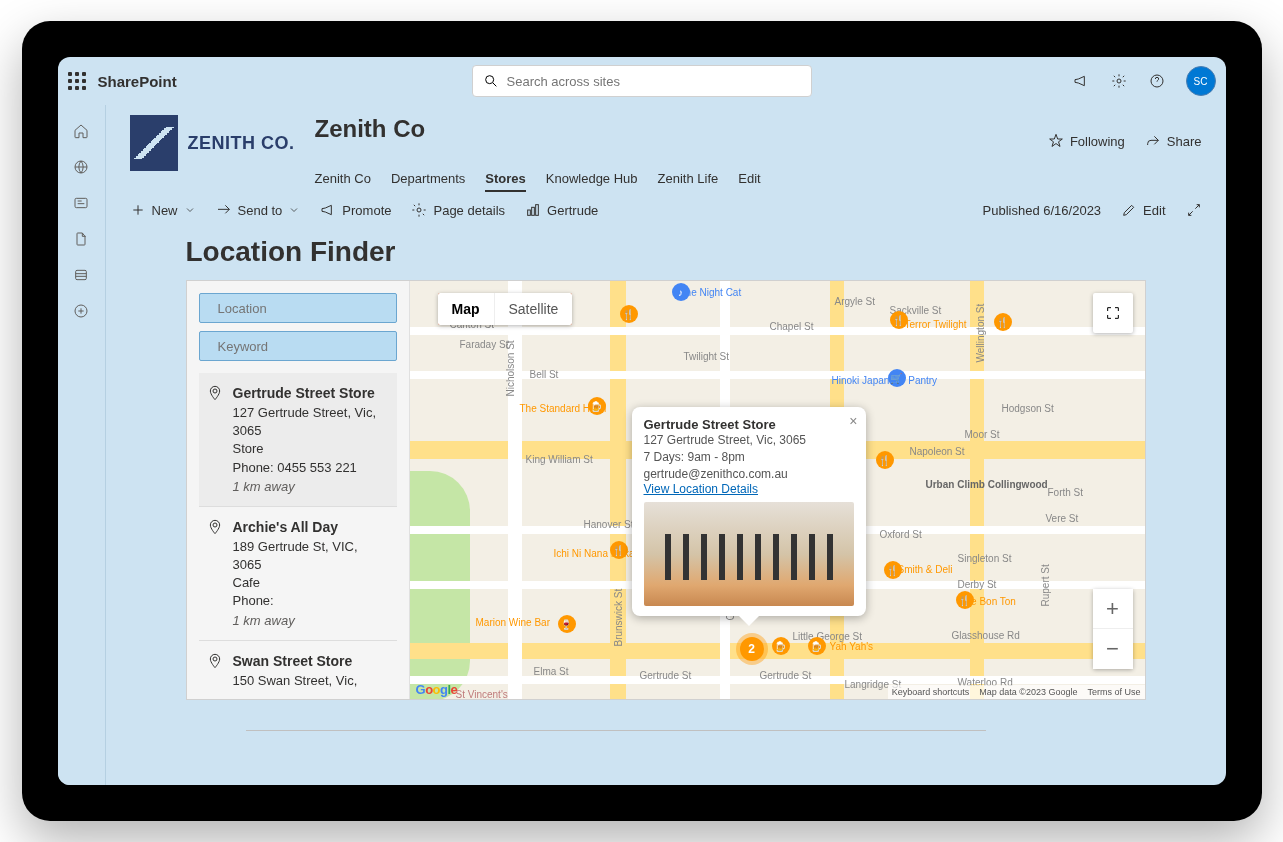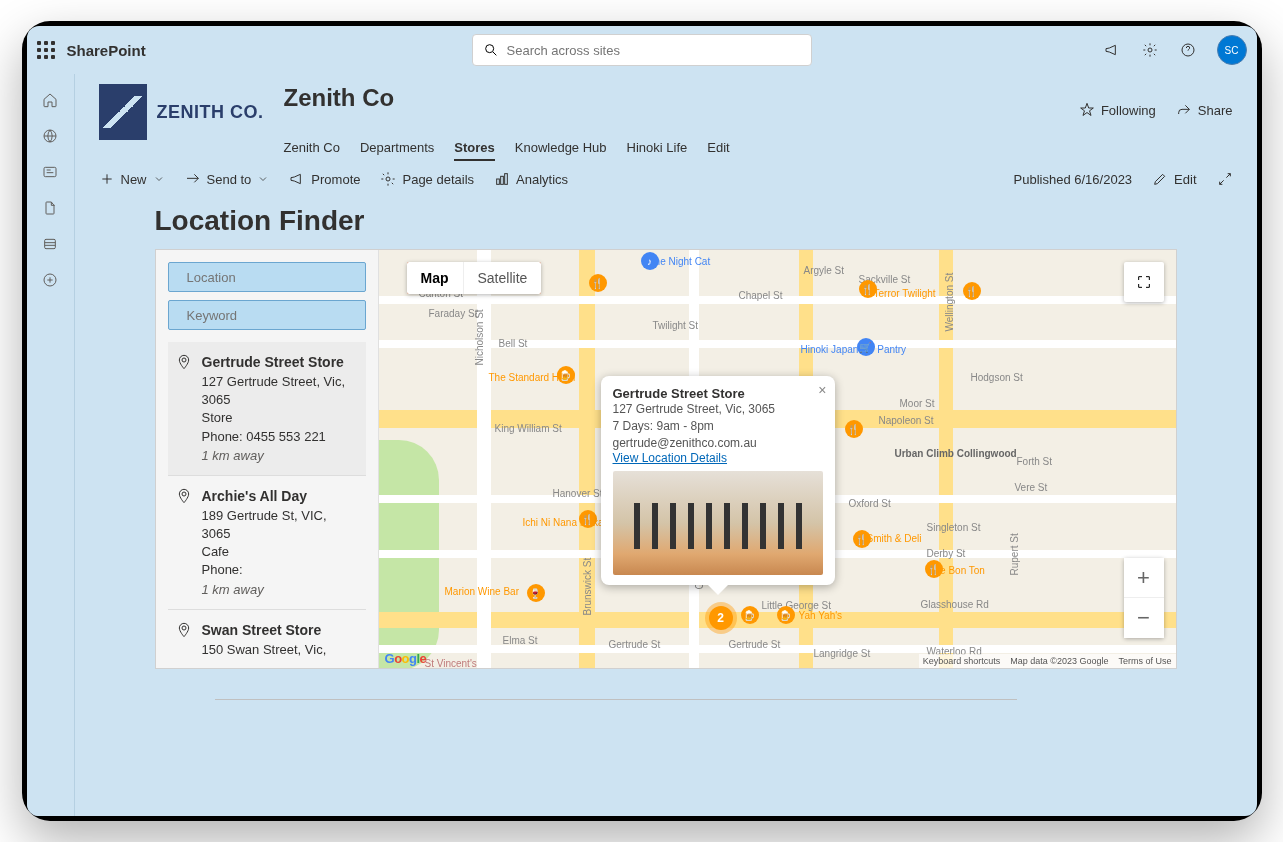--- a/index.html
+++ b/index.html
@@ -1,17 +1,17 @@
 <!DOCTYPE html>
 <html><head>
 <meta charset="utf-8">
 <style>
 * { box-sizing: border-box; margin: 0; padding: 0; font-family: "Segoe UI", -apple-system, sans-serif; }
 body { background: #fff; display: flex; align-items: center; justify-content: center; min-height: 100vh; }
-.device-frame { width: 1240px; height: 800px; background: #000; border-radius: 28px; padding: 5px; position: relative; box-shadow: 0 20px 50px rgba(0,0,0,0.3); }
+.device-frame { width: 1240px; height: 800px; background: #000; border-radius: 28px; padding: 36px; position: relative; box-shadow: 0 20px 50px rgba(0,0,0,0.3); }
 .screen { width: 100%; height: 100%; background: #cde3f2; border-radius: 12px; overflow: hidden; display: flex; flex-direction: column; }
 
 
 .suite-bar { height: 48px; display: flex; align-items: center; padding: 0 10px; gap: 12px; position: relative; }
 .waffle { width: 18px; height: 18px; display: grid; grid-template-columns: repeat(3,4px); grid-template-rows: repeat(3,4px); gap: 3px; cursor: pointer; }
 .waffle span { background: #323130; border-radius: 1px; }
 .suite-title { font-size: 15px; font-weight: 600; color: #323130; }
 .search-wrap { position: absolute; left: 50%; transform: translateX(-50%); width: 340px; height: 32px; background: #fff; border: 1px solid #d0d0d0; border-radius: 4px; display: flex; align-items: center; padding: 0 10px; gap: 8px; }
 .search-wrap input { border: none; outline: none; flex: 1; font-size: 13px; color: #605e5c; background: transparent; }
 .suite-right { margin-left: auto; display: flex; align-items: center; gap: 20px; color: #323130; }
@@ -202,21 +202,21 @@
           <div class="logo-z"></div>
           <div class="logo-text">ZENITH CO.</div>
         </div>
         <div class="site-title-block">
           <div class="site-title">Zenith Co</div>
           <div class="site-nav">
             <a>Zenith Co</a>
             <a>Departments</a>
             <a class="active">Stores</a>
             <a>Knowledge Hub</a>
-            <a>Hinoki Life</a>
+            <a>Zenith Life</a>
             <a>Edit</a>
           </div>
         </div>
         <div class="header-right">
           <div class="follow-btn">
             <svg class="svg-icon" viewBox="0 0 24 24" fill="#323130" stroke="none">
                   <path d="M12 2l2.5 7h7l-5.7 4.2 2.2 7-6-4.4-6 4.4 2.2-7L2.5 9h7z"></path>
                 </svg>
             <span>Following</span>
           </div>
@@ -261,21 +261,21 @@
                 <path d="M12 2v3M12 19v3M4.2 4.2l2.1 2.1M17.7 17.7l2.1 2.1M2 12h3M19 12h3"></path>
               </svg>
           <span>Page details</span>
         </div>
         <div class="cmd-item">
           <svg class="svg-icon" viewBox="0 0 24 24">
                 <rect x="4" y="12" width="4" height="8"></rect>
                 <rect x="10" y="8" width="4" height="12"></rect>
                 <rect x="16" y="4" width="4" height="16"></rect>
               </svg>
-          <span>Analytics</span>
+          <span>Gertrude</span>
         </div>
         <div class="cmd-right">
           <span>Published 6/16/2023</span>
           <div class="cmd-item">
             <svg class="svg-icon" viewBox="0 0 24 24">
                   <path d="M4 20l4-1 11-11-3-3L5 16l-1 4z"></path>
                 </svg>
             <span>Edit</span>
           </div>
           <div class="cmd-item">
@@ -369,21 +369,21 @@
             <div class="road-label" style="top:40px;left:360px">Chapel St</div>
             <div class="road-label" style="top:38px;left:40px">Carlton St</div>
             <div class="road-label" style="top:58px;left:50px">Faraday St</div>
             <div class="road-label" style="top:70px;left:274px">Twilight St</div>
             <div class="road-label" style="top:94px;left:422px;color:#4285f4;font-weight:500">Hinoki Japanese Pantry</div>
             <div class="road-label" style="top:110px;left:100px;transform:rotate(-90deg);transform-origin:left">Nicholson St</div>
             <div class="road-label" style="top:88px;left:120px">Bell St</div>
             <div class="road-label" style="top:122px;left:592px">Hodgson St</div>
             <div class="road-label" style="top:76px;left:570px;transform:rotate(-90deg);transform-origin:left">Wellington St</div>
             <div class="road-label" style="top:122px;left:110px;color:#ff9800;font-weight:500">The Standard Hotel</div>
-            <div class="road-label" style="top:148px;left:521px">Moor St</div>
+            <div class="road-label" style="top:148px;left:555px">Moor St</div>
             <div class="road-label" style="top:165px;left:500px">Napoleon St</div>
             <div class="road-label" style="top:173px;left:116px">King William St</div>
             <div class="road-label" style="top:206px;left:638px">Forth St</div>
             <div class="road-label" style="top:198px;left:516px;color:#666;font-weight:600">Urban Climb Collingwood</div>
             <div class="road-label" style="top:232px;left:636px">Vere St</div>
             <div class="road-label" style="top:238px;left:174px">Hanover St</div>
             <div class="road-label" style="top:248px;left:470px">Oxford St</div>
             <div class="road-label" style="top:267px;left:144px;color:#ff9800;font-weight:500">Ichi Ni Nana Izakaya</div>
             <div class="road-label" style="top:272px;left:548px">Singleton St</div>
             <div class="road-label" style="top:283px;left:488px;color:#ff9800;font-weight:500">Smith &amp; Deli</div>

